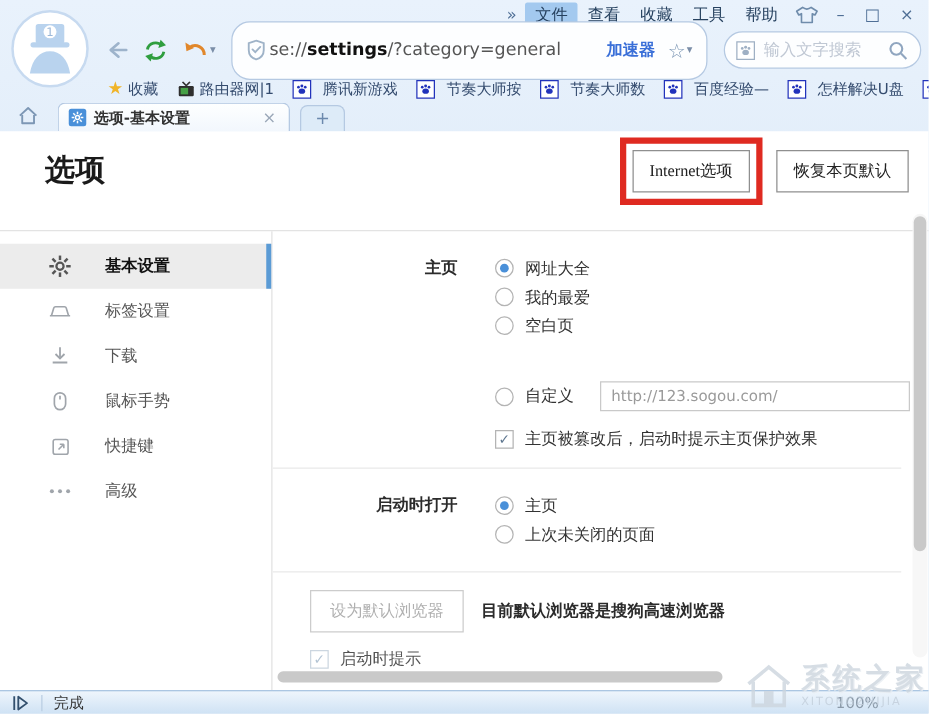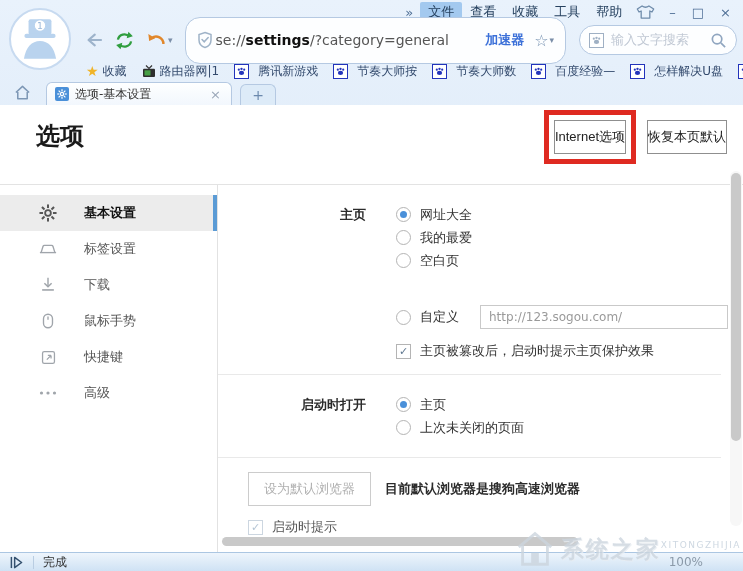--- a/index.html
+++ b/index.html
@@ -54,36 +54,36 @@
 
   
   .tabrow { position:absolute; top:82px; left:0; right:0; height:23px; }
   .home-btn { position:absolute; left:13px; top:2px; }
   .tab { position:absolute; left:46px; top:0; width:186px; height:23px;
          background:linear-gradient(#feffff,#f2f7fd); border:1px solid #b5c9e2; border-bottom:none;
          border-radius:6px 6px 0 0; display:flex; align-items:center; padding:0 8px;
          font-size:12px; color:#333; }
   .tab-gear { width:14px; height:14px; background:#4a90d9; border-radius:2px;
               display:flex; align-items:center; justify-content:center; }
-  .tab-title { margin-left:6px; flex:1; white-space:nowrap; overflow:hidden; }
+  .tab-title { margin-left:6px; flex:1; white-space:nowrap; overflow:hidden;font-weight:bold; }
   .tab-close { color:#9aa7b8; font-size:13px; padding:0 2px; }
   .newtab { position:absolute; left:240px; top:2px; width:36px; height:21px;
             background:#ddebf8; border:1px solid #b5c9e2; border-bottom:none;
             border-radius:6px 6px 0 0; display:flex; align-items:center; justify-content:center;
             color:#6b89ad; font-size:14px; }
 
   
   .content { position:absolute; top:105px; left:0; right:0; bottom:19px; background:#fff; }
   .page-header { height:80px; position:relative; border-bottom:1px solid #e3e3e3; }
   .page-title { position:absolute; left:36px; top:15px; font-size:24px; font-weight:bold;
                 color:#1a1a1a; }
   .hdr-buttons { position:absolute; right:16px; top:5px; display:flex; align-items:center; gap:11px; }
   .red-annotation { border:5px solid #df2a21; padding:5px; }
-  .btn { background:#fff; border:1px solid #8f8f8f; padding:7px 0; font-size:13px;
-         color:#222; white-space:nowrap; }
+  .btn { background:#fff; border:1px solid #8f8f8f; padding:7px 13px; font-size:13px;
+         color:#222; white-space:nowrap;font-family:Liberation Serif, serif; }
   .page-body { display:flex; height:383px; }
 
   
   .sidebar { width:218px; border-right:1px solid #e2e2e2; padding-top:10px; flex-shrink:0; }
   .side-item { height:36px; display:flex; align-items:center; position:relative;
                padding-left:38px; color:#555; font-size:13px; }
   .side-item .sicon { width:20px; display:flex; justify-content:center; }
   .side-item .slbl { margin-left:26px; }
   .side-item.active { background:#ececec; color:#111; font-weight:bold; }
   .side-item.active::after { content:""; position:absolute; right:0; top:0; bottom:0;
@@ -130,21 +130,21 @@
                background:linear-gradient(#eef5fc,#cfe2f4); border-top:1px solid #abc6e2;
                display:flex; align-items:center; font-size:12px; color:#333; }
   .sb-icon { margin:0 9px 0 9px; display:flex; align-items:center; }
   .sb-div { width:1px; height:13px; background:#b9cde2; margin-right:9px; }
   .sb-spacer { flex:1; }
   .sb-zoom { color:#8b9aa9; margin-right:40px; }
 
   
   .watermark { position:absolute; right:2px; bottom:1px; display:flex; align-items:center;
                gap:4px; opacity:0.8; pointer-events:none; z-index:10; }
-  .wm-text { display:flex; flex-direction:row; align-items:flex-start; }
+  .wm-text { display:flex; flex-direction:column; align-items:flex-start; }
   .wm-cn { font-size:23px; font-weight:bold; color:#ccd5de; letter-spacing:2px; line-height:1;
            text-shadow:1px 1px 0 #e8edf2; }
   .wm-en { font-size:9px; color:#c2ceda; letter-spacing:1.5px; margin-top:2px; }
 </style>
 </head>
 <body>
 
 <div class="app">
 
   <div class="menu-row">

